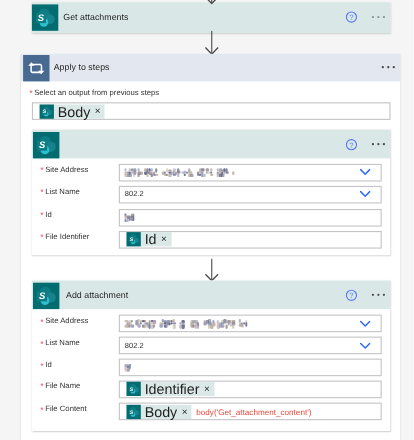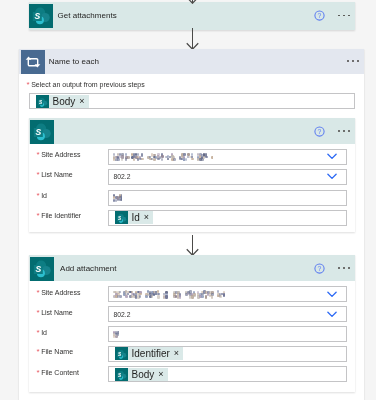--- a/index.html
+++ b/index.html
@@ -32,21 +32,21 @@
   .row{position:absolute;display:flex;align-items:center;}
   .lbl{font-size:7px;color:#323130;white-space:nowrap;display:flex;align-items:flex-start;}
   .req{color:#e8555f;font-size:8px;line-height:8px;margin-right:1.5px;}
   .fld{position:absolute;background:#fff;border:1px solid #c4c4c6;box-sizing:border-box;display:flex;align-items:center;}
   .fld .val{font-size:6.8px;color:#323130;padding-left:5px;white-space:nowrap;}
   .chev{position:absolute;right:9px;top:50%;margin-top:-3.5px;width:10px;height:7px;line-height:0;}
 
   
   .token{display:flex;align-items:center;background:#dae9e8;height:13px;margin-left:6px;}
   .token .tsq{width:13px;height:13px;flex:0 0 13px;background:#036c70;position:relative;}
-  .token .tlabel{font-size:10px;color:#201f1e;padding:0 4px 0 4px;white-space:nowrap;}
+  .token .tlabel{font-size:13px;color:#201f1e;padding:0 4px 0 4px;white-space:nowrap;}
   .token .tx{font-size:9px;color:#201f1e;padding-right:4px;line-height:1;font-family:'Liberation Sans',sans-serif;}
 
   .expr{font-size:7.4px;color:#e8483c;white-space:nowrap;margin-left:4px;}
 
   
   .redact{position:relative;height:9px;margin-left:4px;overflow:hidden;filter:blur(0.35px);}
   .redact span{position:absolute;top:0;border-radius:1px;}
 
   
   .arrow{position:absolute;}
@@ -97,21 +97,21 @@
   <div class="card" style="left:18.8px;top:48.8px;width:345px;height:360px;">
     <div class="hdr hdr-loop" style="width:100%;height:25px;">
       <div class="sq sq-loop" style="margin-left:2px;margin-top:2px;">
         <svg viewBox="0 0 24 24" width="24" height="24">
           <path d="M7.9 8.7 H15.5 A1.2 1.2 0 0 1 16.7 9.9 V14.9" fill="none" stroke="#ffffff" stroke-width="1.4" stroke-linecap="butt"></path>
           <path d="M7.3 9.2 V14.6 A1.2 1.2 0 0 0 8.5 15.8 H16.1" fill="none" stroke="#ffffff" stroke-width="1.4" stroke-linecap="butt"></path>
           <path d="M4.7 9.7 L7.55 6.5 L10.4 9.7 Z" fill="#ffffff"></path>
           <path d="M13.6 14.3 L16.45 17.5 L19.3 14.3 Z" fill="#ffffff"></path>
         </svg>
       </div>
-      <span class="hdr-title" style="margin-left:4px;">Name to each</span>
+      <span class="hdr-title" style="margin-left:4px;">Apply to steps</span>
       <div class="hdr-right" style="padding-right:5px;">
         <span class="dots">
             <i></i>
             <i></i>
             <i></i>
           </span>
       </div>
     </div>
   </div>
 
@@ -526,14 +526,15 @@
         <span class="tsq"><svg viewBox="0 0 24 24" width="13" height="13">
             <circle cx="11.1" cy="8.7" r="5.1" fill="#0d7d83"></circle>
             <circle cx="16.1" cy="13.5" r="4.6" fill="#16838c"></circle>
             <circle cx="10.9" cy="16.3" r="4.0" fill="#2cbfcf"></circle>
             <rect x="3.8" y="8.0" width="9.0" height="9.0" fill="#0d7d83"></rect>
             <text x="8.3" y="14.9" font-family="'Liberation Sans',sans-serif" font-size="8.6" font-weight="bold" font-style="italic" fill="#ffffff" text-anchor="middle">S</text>
           </svg></span>
         <span class="tlabel">Body</span>
         <span class="tx">×</span>
       </span>
+      <span class="expr">body('Get_attachment_content')</span>
     </div>
   </div>
 
 </body></html>

